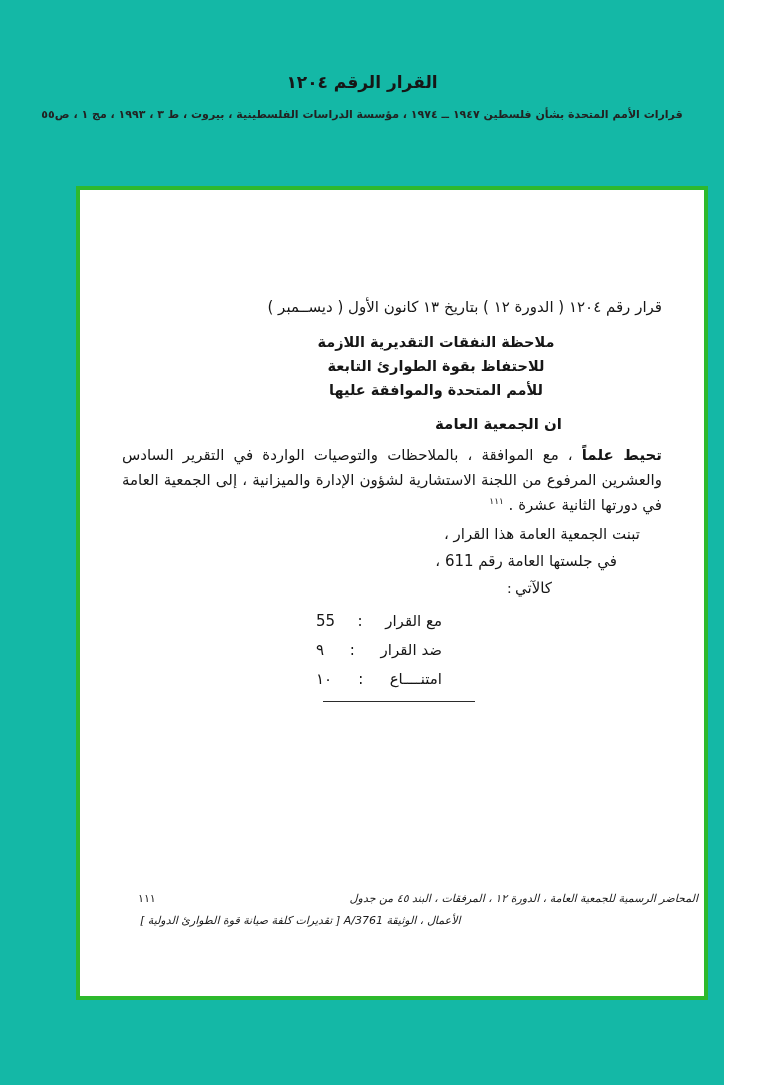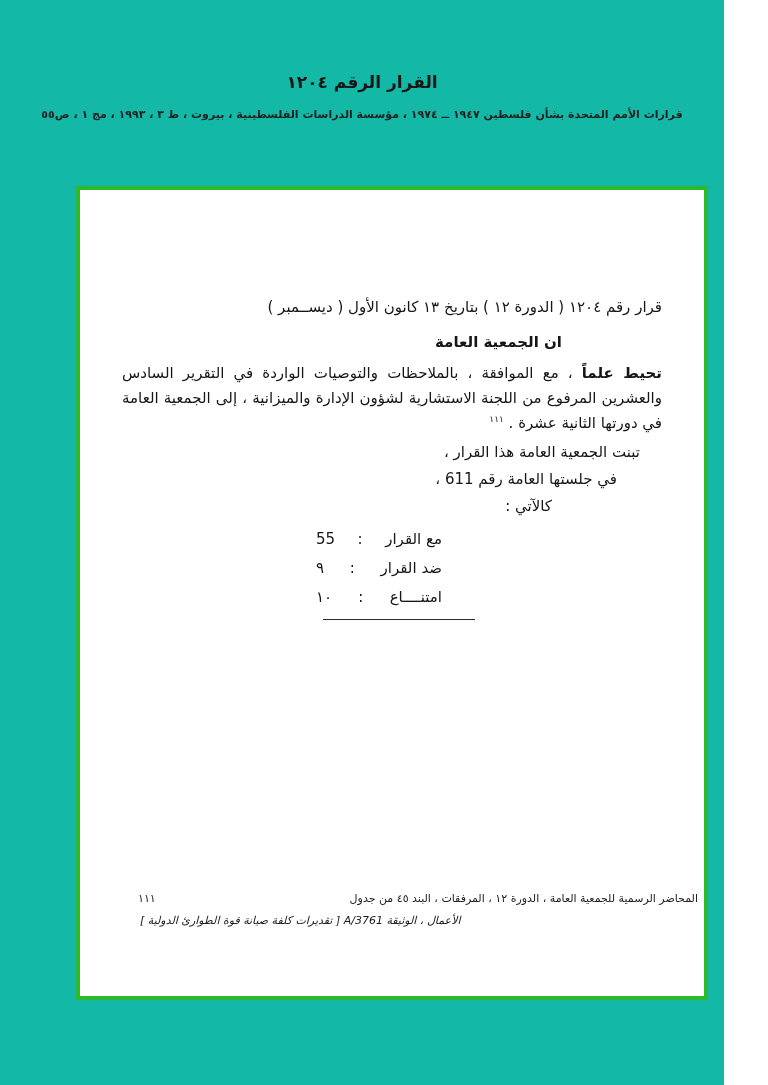--- a/index.html
+++ b/index.html
@@ -52,21 +52,21 @@
   }
 
   .opening { margin:10px 100px 0 0; font-weight:bold; text-align:right; }
 
   .para { margin-top:6px; text-align:justify; line-height:25px; }
   .lead { font-weight:bold; }
   .sup  { font-size:9px; vertical-align:super; line-height:0; }
 
   .adopt1 { margin:4px 22px 0 0;  text-align:right; }
   .adopt2 { margin:2px 45px 0 0;  text-align:right; }
-  .adopt3 { margin:2px 110px 0 0; text-align:right; }
+  .adopt3 { margin:2px 110px 0 0; text-align:right;font-family:Liberation Serif, serif; }
 
   .votes { margin-top:8px; }
   .vote-row {
     display:flex; justify-content:space-between; align-items:baseline;
     width:126px; margin:0 220px 5px 0;
     direction:rtl; line-height:24px;
   }
   .vote-label { white-space:nowrap; }
   .vote-sep   { padding:0 4px; }
   .vote-value { }
@@ -76,36 +76,41 @@
     border-top:1.5px solid #2b2b2b;
     height:0;
   }
 
   
   .footnote {
     position:absolute; left:46px; right:6px; top:698px;
     direction:rtl; font-size:11px; line-height:22px; color:#1b1b1b;
   }
   .fn-marker { position:absolute; left:12px; top:0; font-size:11px; }
-  .fn-line1  { padding-left:55px; }
+  .fn-line1  { padding-left:55px;font-style:italic; }
   .fn-line2  { text-align:left;  margin-left:14px;font-style:italic; }
 </style>
 </head>
 <body>
 
 <div class="page">
 
   <div class="hdr-title">القرار الرقم ١٢٠٤</div>
   <div class="hdr-source">قرارات الأمم المتحدة بشأن فلسطين ١٩٤٧ ــ ١٩٧٤ ، مؤسسة الدراسات الفلسطينية ، بيروت ، ط ٣ ، ١٩٩٣ ، مج ١ ، ص٥٥</div>
 
   <div class="frame">
     <div class="content">
 
       <div class="res-heading">قرار رقم ١٢٠٤ ( الدورة ١٢ ) بتاريخ ١٣ كانون الأول ( ديســمبر )</div>
 
+      <div class="res-title">
+        <div>ملاحظة النفقات التقديرية اللازمة</div>
+        <div>للاحتفاظ بقوة الطوارئ التابعة</div>
+        <div>للأمم المتحدة والموافقة عليها</div>
+      </div>
 
       <div class="opening">ان الجمعية العامة</div>
 
       <p class="para"><span class="lead">تحيط علماً</span><span> ، مع الموافقة ، بالملاحظات والتوصيات الواردة في التقرير السادس والعشرين المرفوع من اللجنة الاستشارية لشؤون الإدارة والميزانية ، إلى الجمعية العامة في دورتها الثانية عشرة . </span><sup class="sup">١١١</sup></p>
 
       <div class="adopt1">تبنت الجمعية العامة هذا القرار ،</div>
       <div class="adopt2">في جلستها العامة رقم 611 ،</div>
       <div class="adopt3">كالآتي :</div>
 
       <div class="votes">

